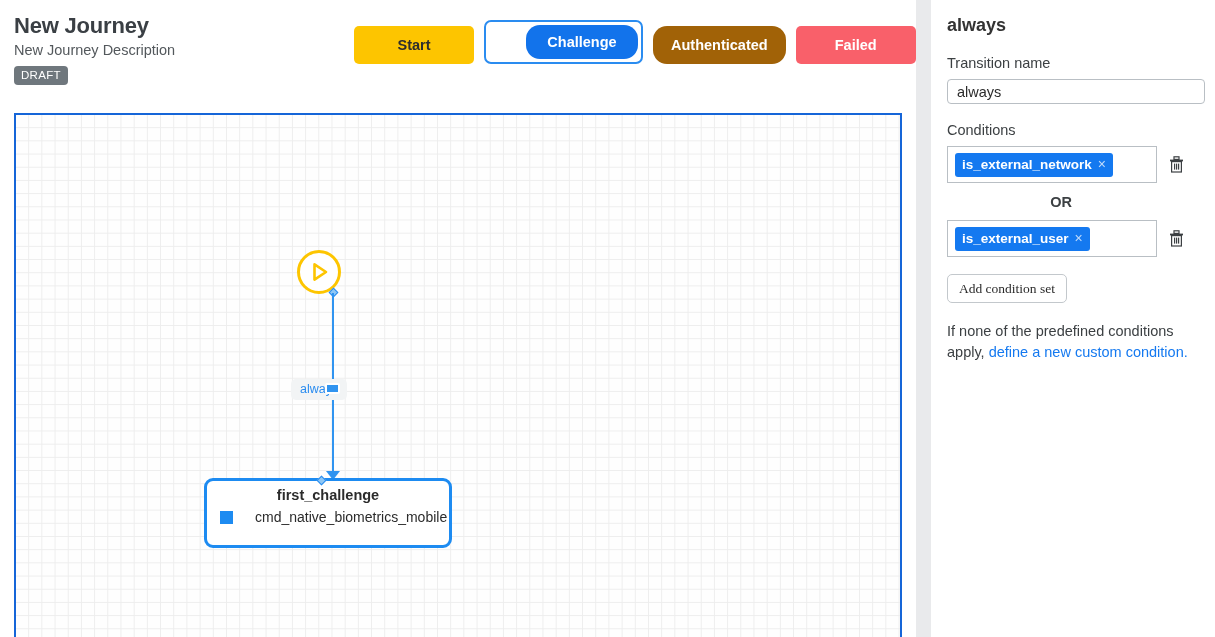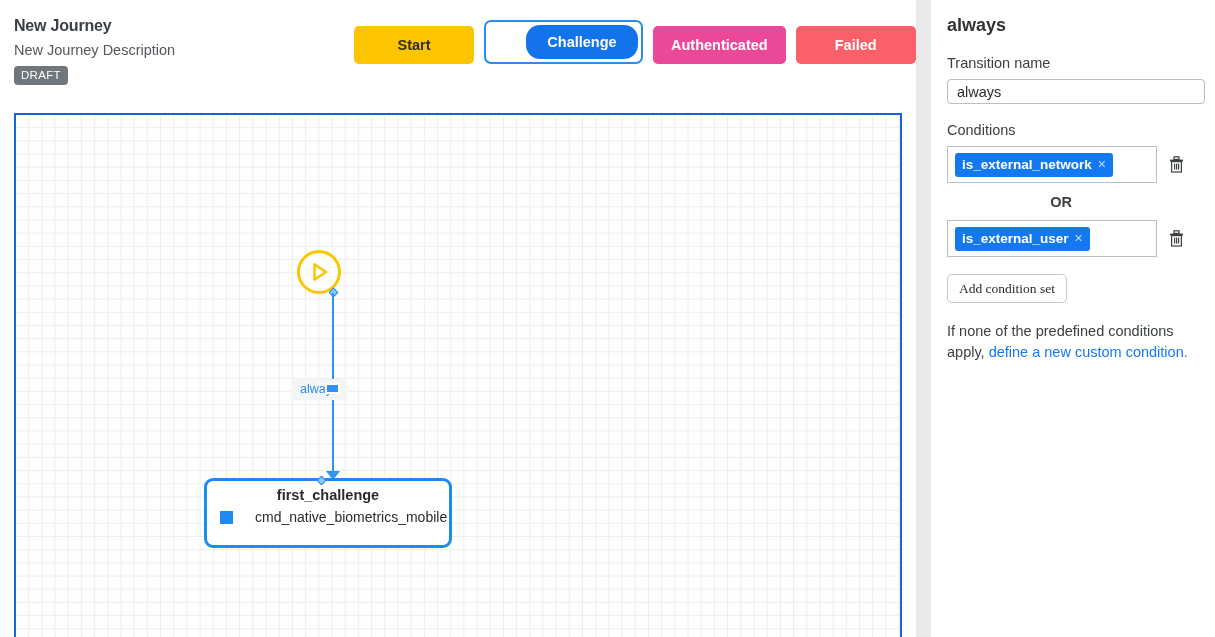--- a/index.html
+++ b/index.html
@@ -28,21 +28,21 @@
   #header {
     position: absolute;
     left: 0; top: 0;
     width: 916px; height: 104px;
   }
   #title-block {
     position: absolute;
     left: 14px; top: 13px;
   }
   #page-title {
-    font-size: 16px;
+    font-size: 22px;
     font-weight: bold;
     color: #3a3f44;
     line-height: 26px;
     margin: 0;
     letter-spacing: -0.2px;
   }
   #page-subtitle {
     font-size: 14.5px;
     color: #53585c;
     line-height: 20px;
@@ -76,21 +76,21 @@
     font-size: 14.5px;
     font-weight: bold;
     cursor: pointer;
     padding: 0 18px;
     display: flex;
     align-items: center;
     justify-content: center;
     white-space: nowrap;
   }
   .state-btn.start        { background: #fdc500; color: #2d2d2d; min-width: 120px; }
-  .state-btn.authenticated{ background: #ec4899; color: #ffffff; min-width: 120px; }
+  .state-btn.authenticated{ background: #a16207; color: #ffffff; min-width: 120px; border-radius: 14px; }
   .state-btn.failed       { background: #f9606a; color: #ffffff; min-width: 120px; }
 
   
   .state-btn-wrap.selected {
     padding: 3px;
     border: 2px solid #2a8cf0;
     border-radius: 7px;
     background: #ffffff;
     display: inline-flex;
   }

